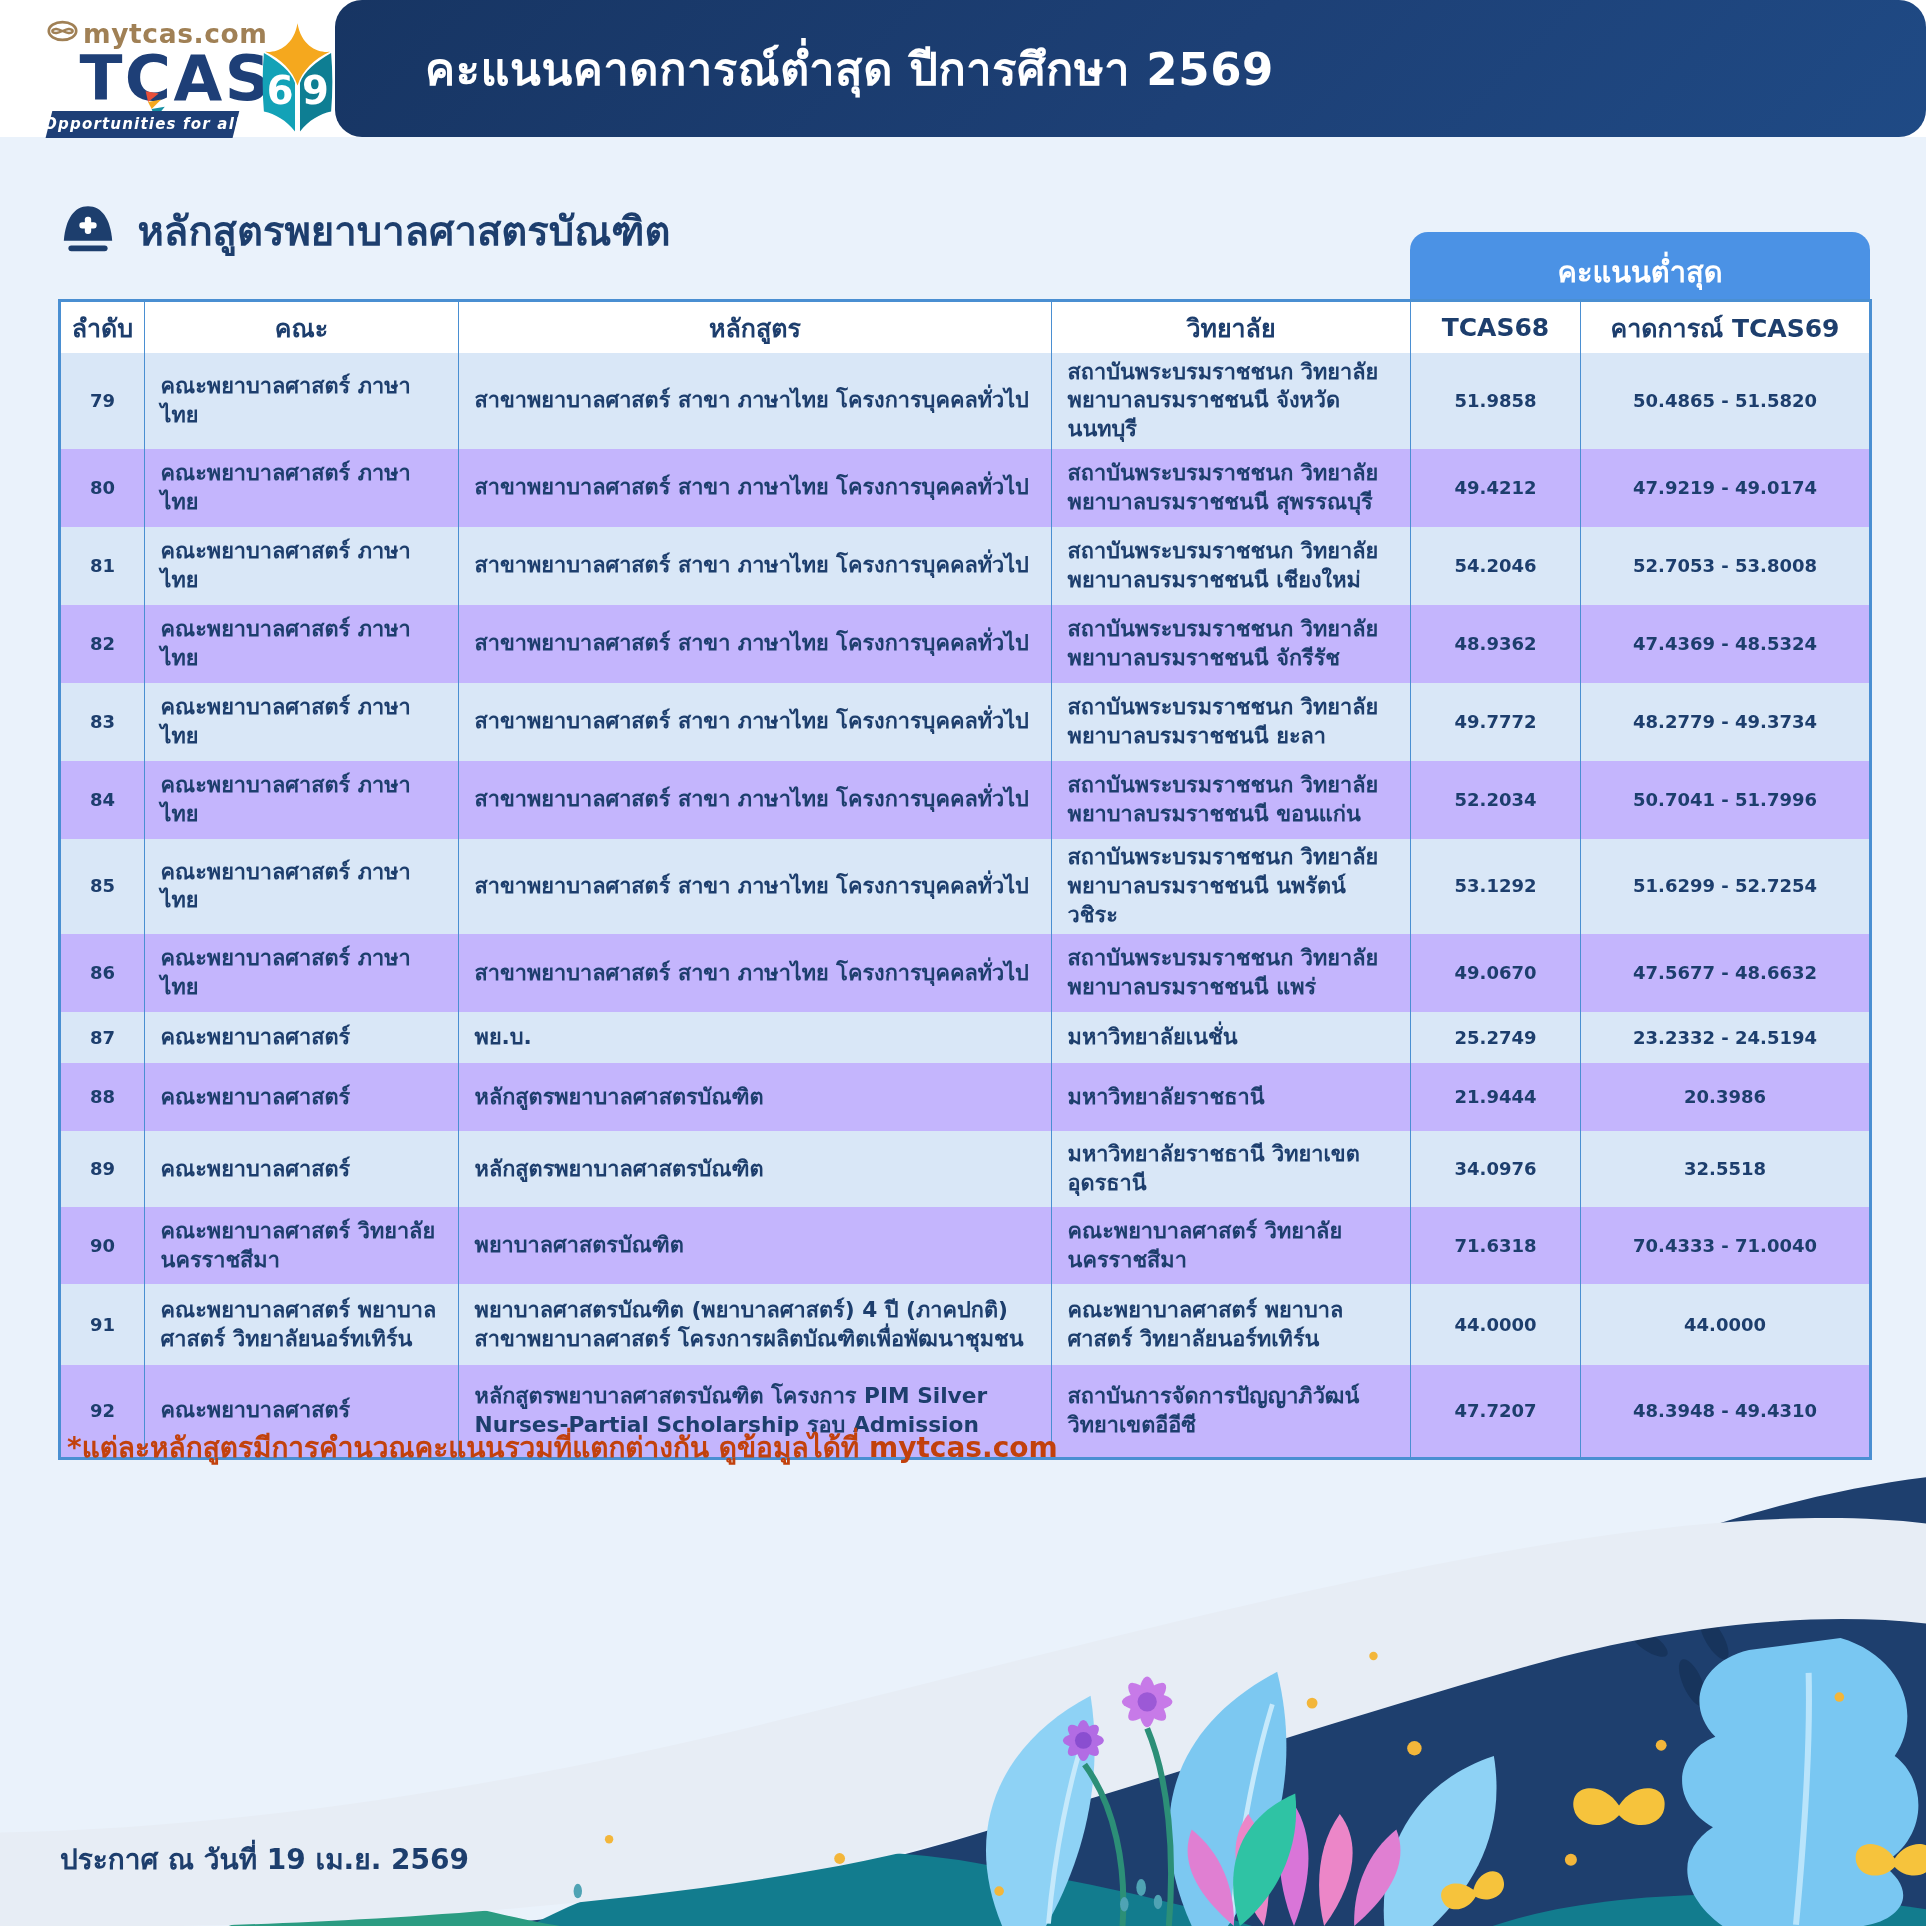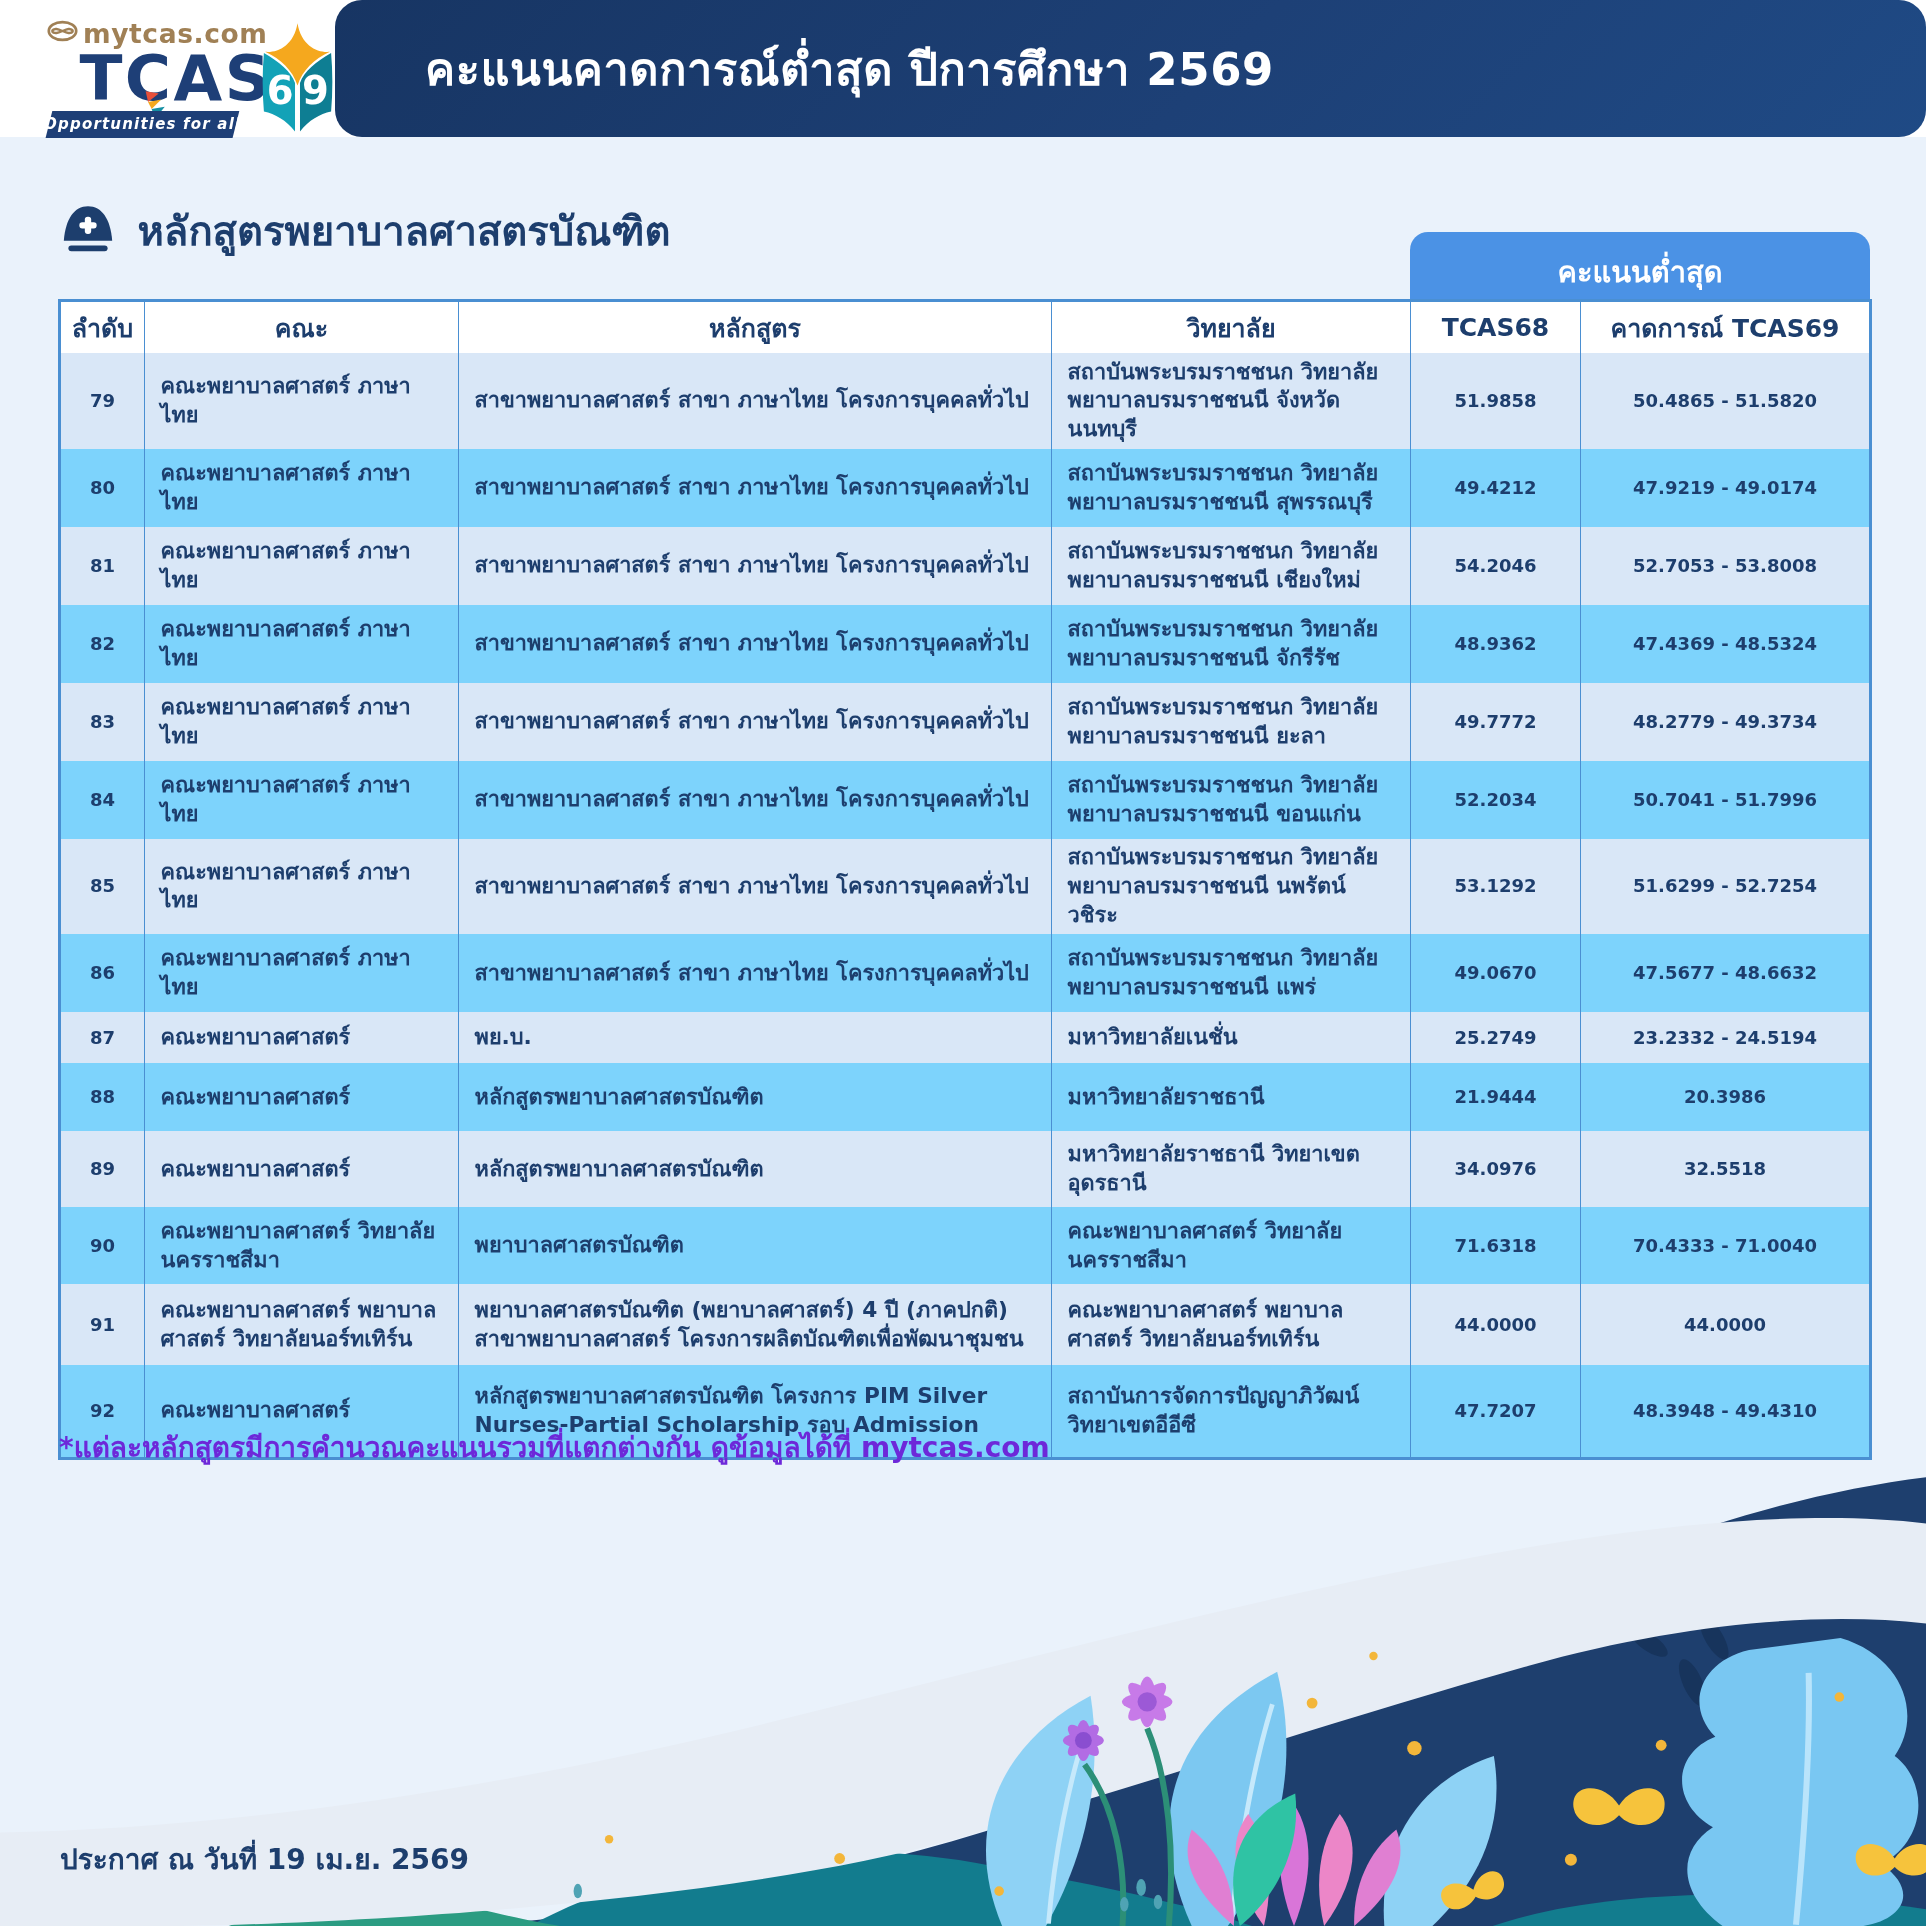--- a/index.html
+++ b/index.html
@@ -34,41 +34,41 @@
   .section-head h2{margin:0;font-size:40px;font-weight:800;color:#1d3e6d;}
   
   .score-tab{
     position:absolute;left:1410px;top:232px;width:460px;height:79px;
     background:#4b92e5;border-radius:18px 18px 0 0;z-index:1;
     display:flex;align-items:center;justify-content:center;
   }
   .score-tab span{color:#ffffff;font-size:29px;font-weight:800;}
   
   .tablewrap{position:absolute;left:58px;top:299px;z-index:2;}
-  table.scores{border-collapse:collapse;table-layout:fixed;width:1812px;background:#7dd3fc;padding-left:12px;}
+  table.scores{border-collapse:collapse;table-layout:fixed;width:1812px;background:#c4b5fd;padding-left:12px;}
   table.scores,table.scores th,table.scores td{border:0;}
   table.scores{border:3px solid #4a8fd2;}
   table.scores col.c0{width:85px;} table.scores col.c1{width:314px;}
   table.scores col.c2{width:593px;} table.scores col.c3{width:359px;}
   table.scores col.c4{width:170px;} table.scores col.c5{width:290px;}
   table.scores th{
     height:51px;background:#ffffff;color:#1d3e6d;font-size:25px;font-weight:800;
     border-left:1.8px solid #4a8fd2;text-align:center;padding:0 8.4px;
   }
   table.scores th:first-child{border-left:0;}
   table.scores td{
     border-left:1.8px solid #4a8fd2;font-size:21.7px;font-weight:600;color:#1d3e6d;
     padding:4.8px 15.6px;line-height:1.32;vertical-align:middle;overflow:hidden;
   }
   table.scores td:first-child{border-left:0;}
   table.scores td.center{text-align:center;padding:4.8px 6px;}
   table.scores tr.alt{background:#d9e7f7;}
   table.scores td.num{font-size:18px;font-weight:700;}
   
-  .footnote{position:absolute;left:59px;top:1425px;font-size:28px;font-weight:800;color:#6d28d9;z-index:2;}
+  .footnote{position:absolute;left:67px;top:1425px;font-size:28px;font-weight:800;color:#c2410c;z-index:2;}
   .announce{position:absolute;left:60px;top:1837px;font-size:28px;font-weight:700;color:#1d3e6d;z-index:4;text-align:center;}
   
   .deco{position:absolute;left:0;bottom:0;width:1926px;height:482px;z-index:1;pointer-events:none;}
 </style>
 </head>
 <body>
 
 <div class="topbar">
   <div class="navband">
     <h1>คะแนนคาดการณ์ต่ำสุด ปีการศึกษา 2569</h1>

